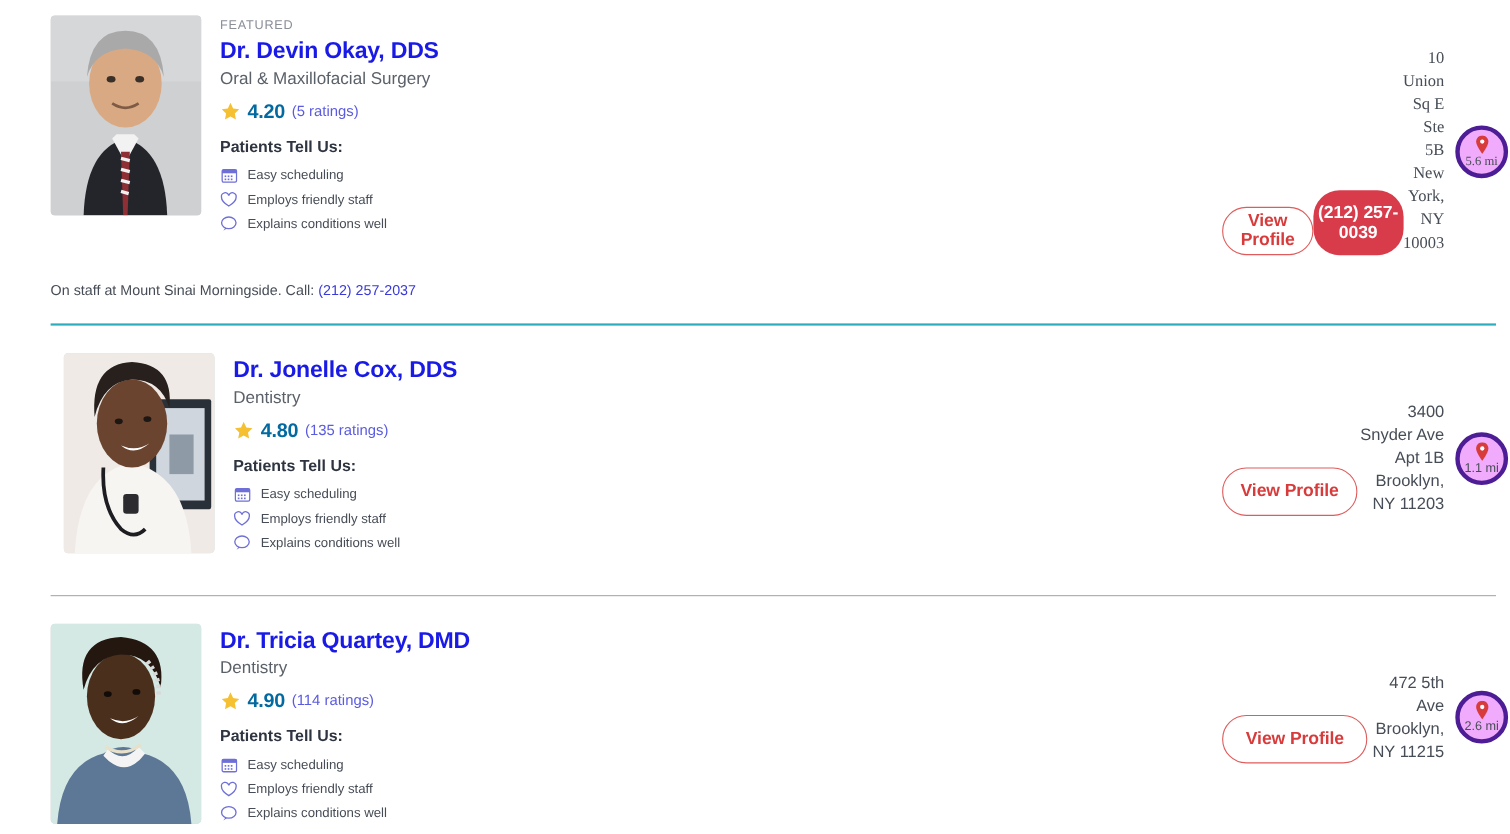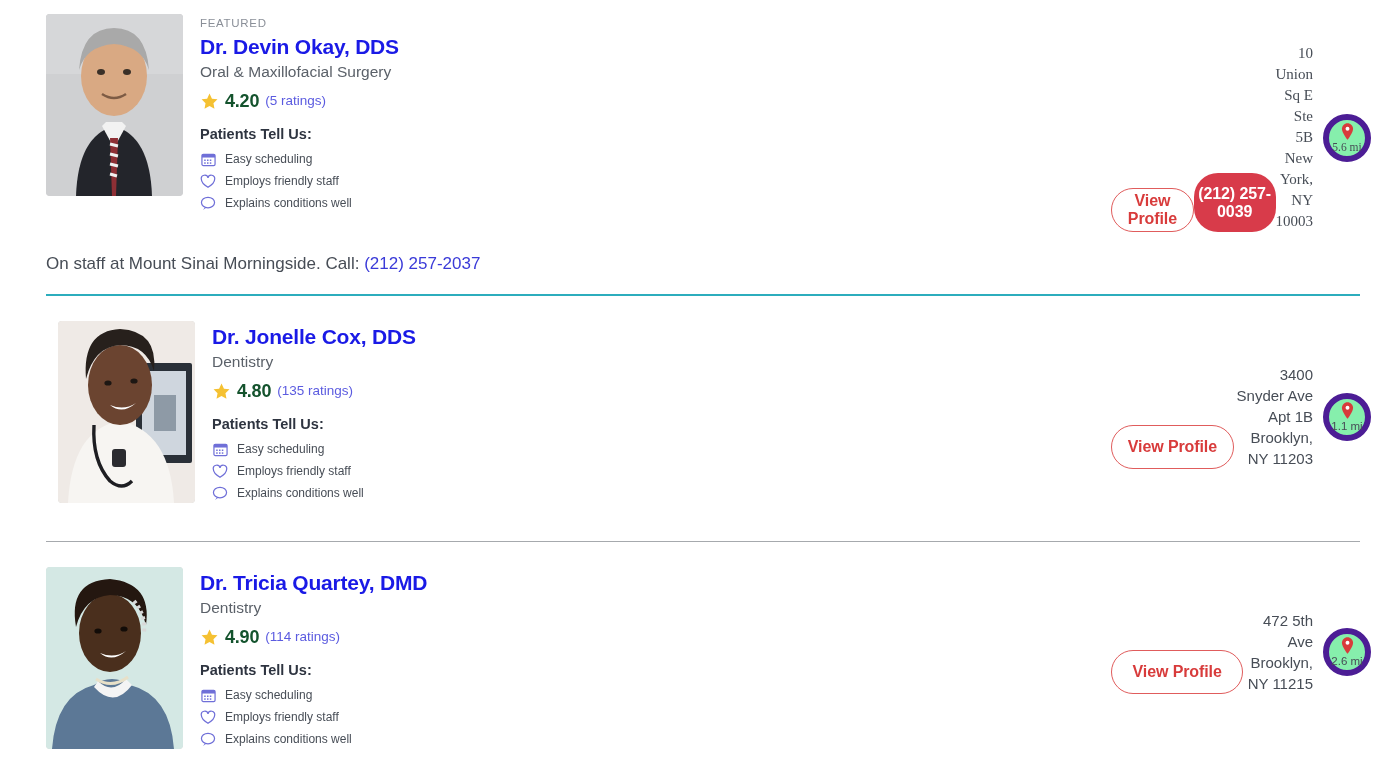--- a/index.html
+++ b/index.html
@@ -67,21 +67,21 @@
   .rating-row {
     display: flex;
     align-items: center;
     margin-top: 8px;
     line-height: 20px;
   }
   .star { width: 19px; height: 19px; margin-right: 6px; flex: 0 0 19px; }
   .rating-value {
     font-size: 18px;
     font-weight: bold;
-    color: #14532d;
+    color: #0369a1;
     margin-right: 6px;
     letter-spacing: -.2px;
   }
   .rating-count { font-size: 13.5px; color: #5b5be0; }
 
   .ptu-title {
     font-size: 14.5px;
     font-weight: bold;
     color: #2e3440;
     margin-top: 14px;
@@ -154,33 +154,33 @@
     text-align: right;
     font-size: 15px;
     color: #474d56;
     line-height: 21px;
     margin-right: 10px;
   }
   .dist-badge {
     width: 48px; height: 48px;
     flex: 0 0 48px;
     border-radius: 50%;
-    border: 6px solid #4c1d95;
-    background: #86efac;
+    border: 4px solid #4c1d95;
+    background: #f0abfc;
     display: flex;
     flex-direction: column;
     align-items: center;
     justify-content: center;
   }
   .pin { width: 13px; height: 17px; margin-bottom: 1px; }
   .dist-text { font-size: 11.5px; color: #474d56; line-height: 12px; }
 
   
   .hospital-line {
-    font-size: 17px;
+    font-size: 13px;
     color: #474d56;
     line-height: 20px;
   }
   .hospital-line a {
     color: #3a3ad8;
     text-decoration: none;
   }
 
   
   .divider-teal {

